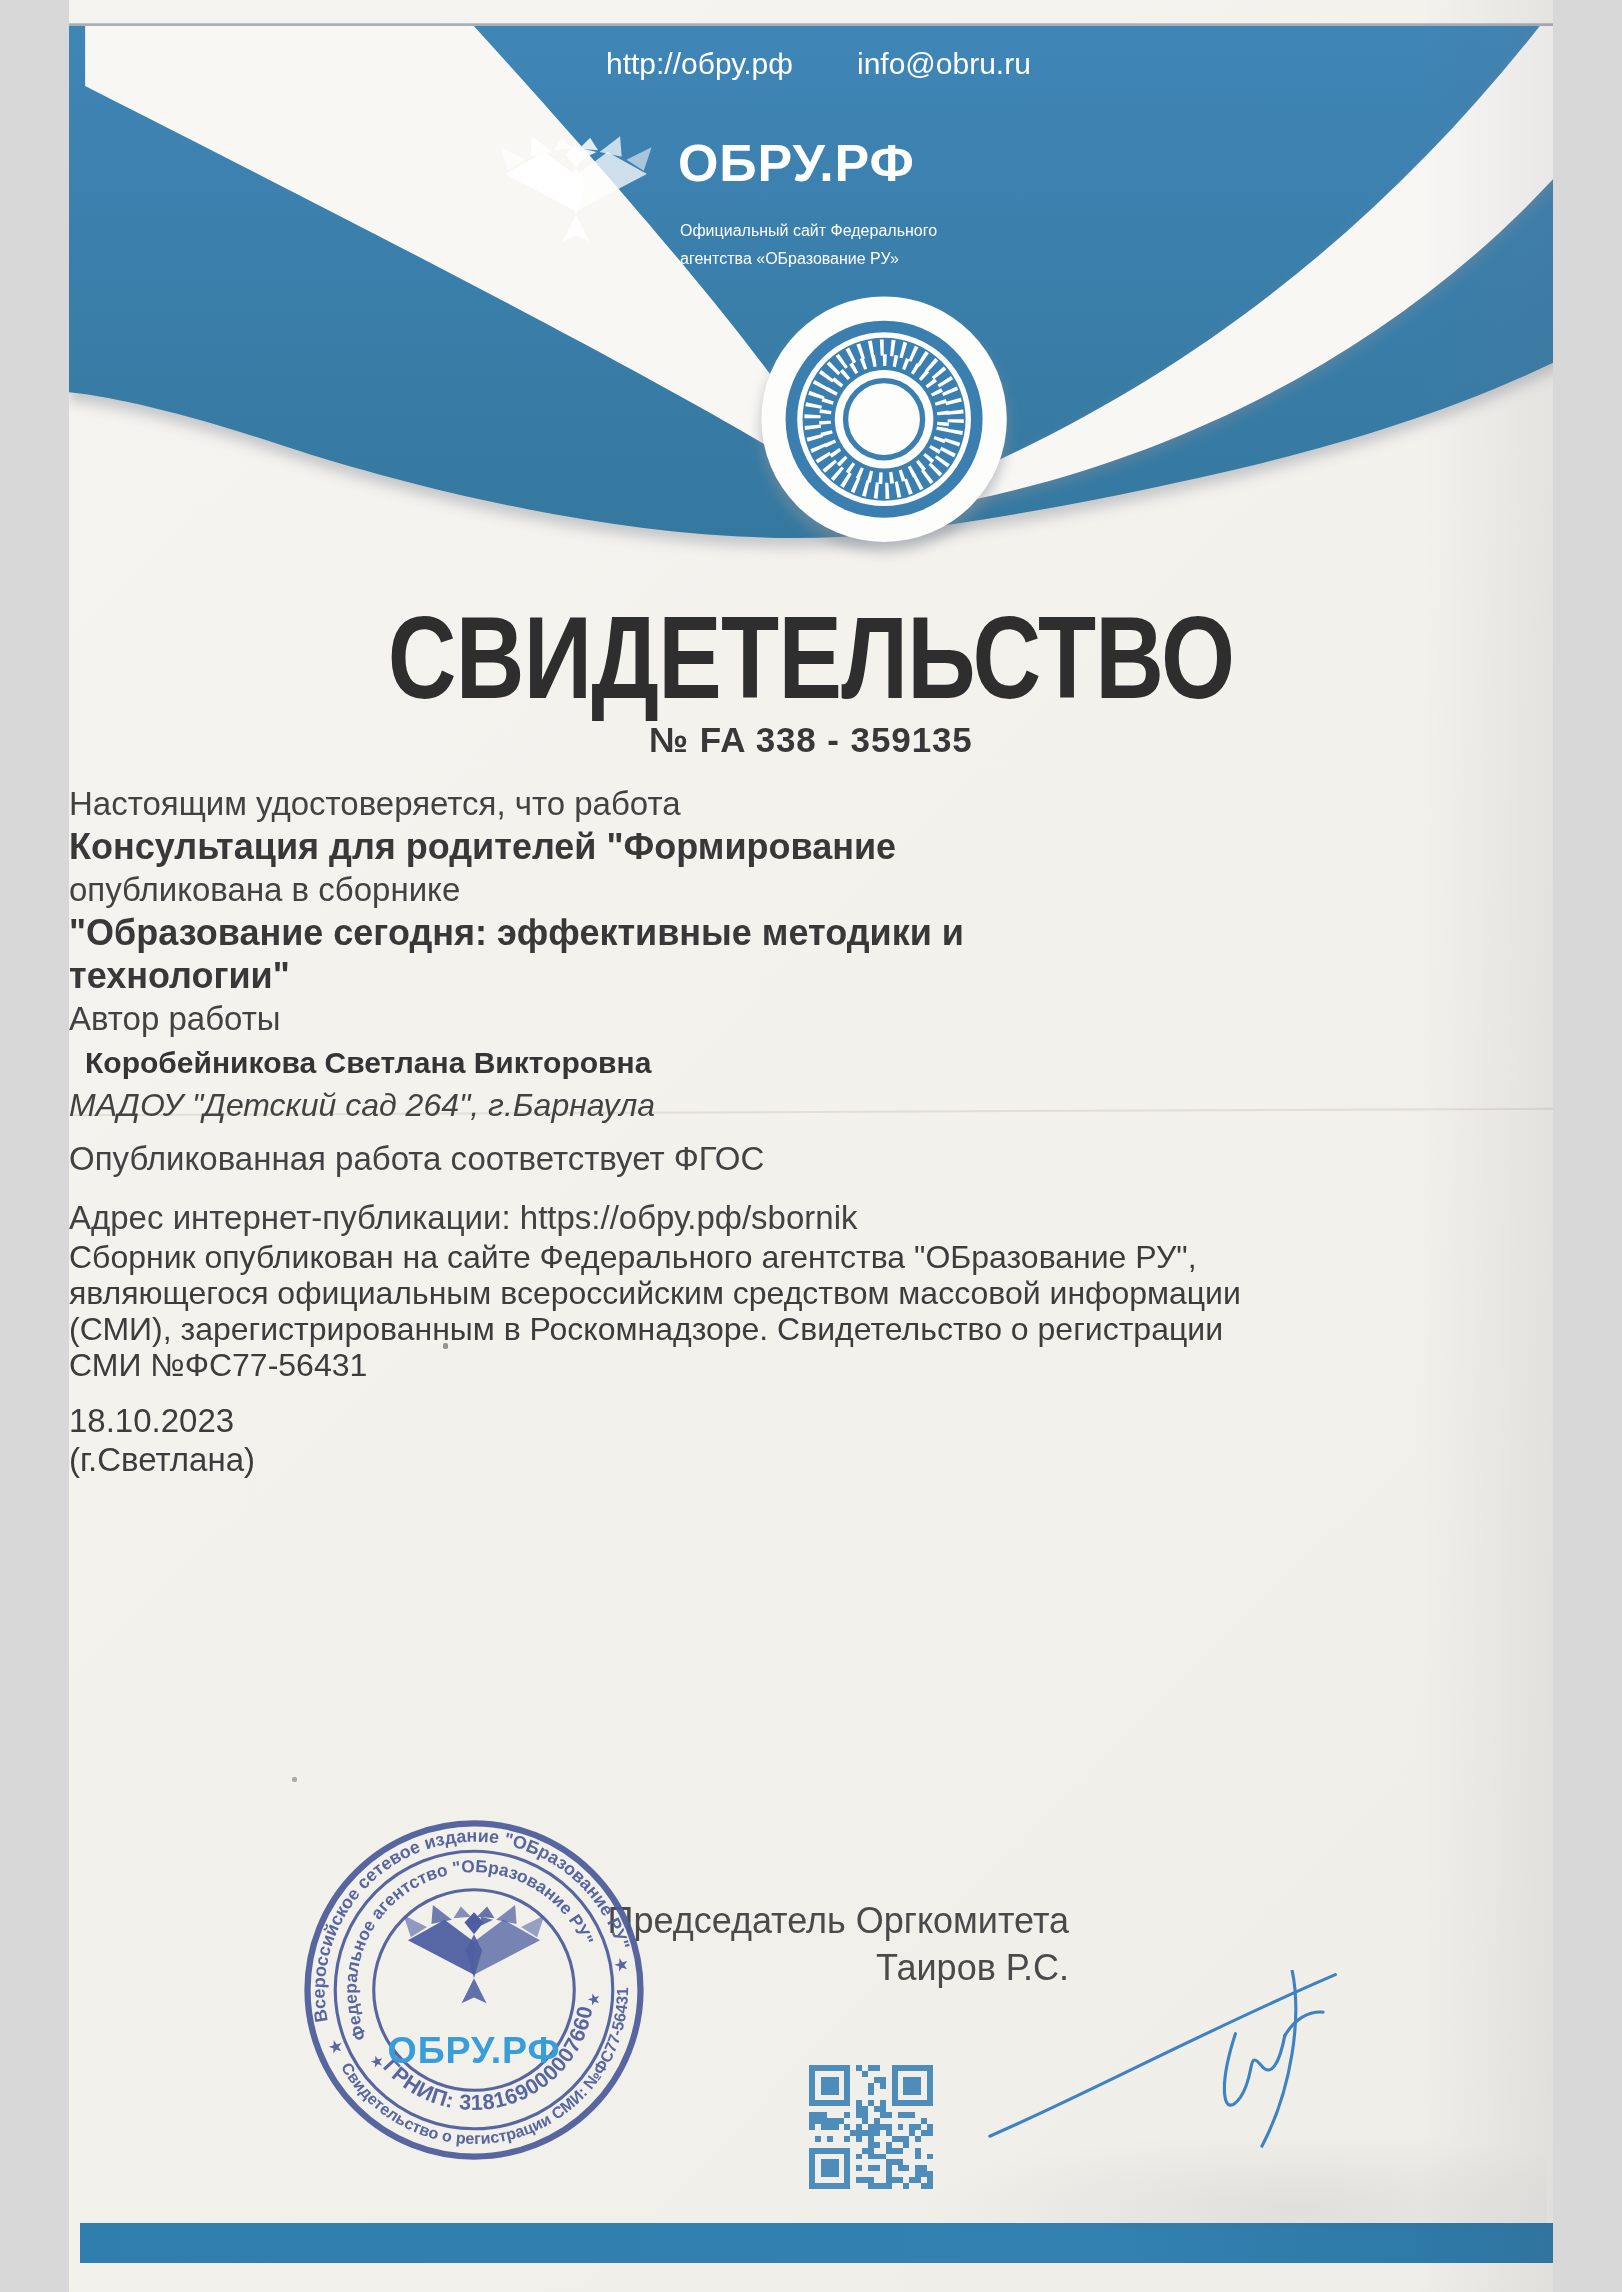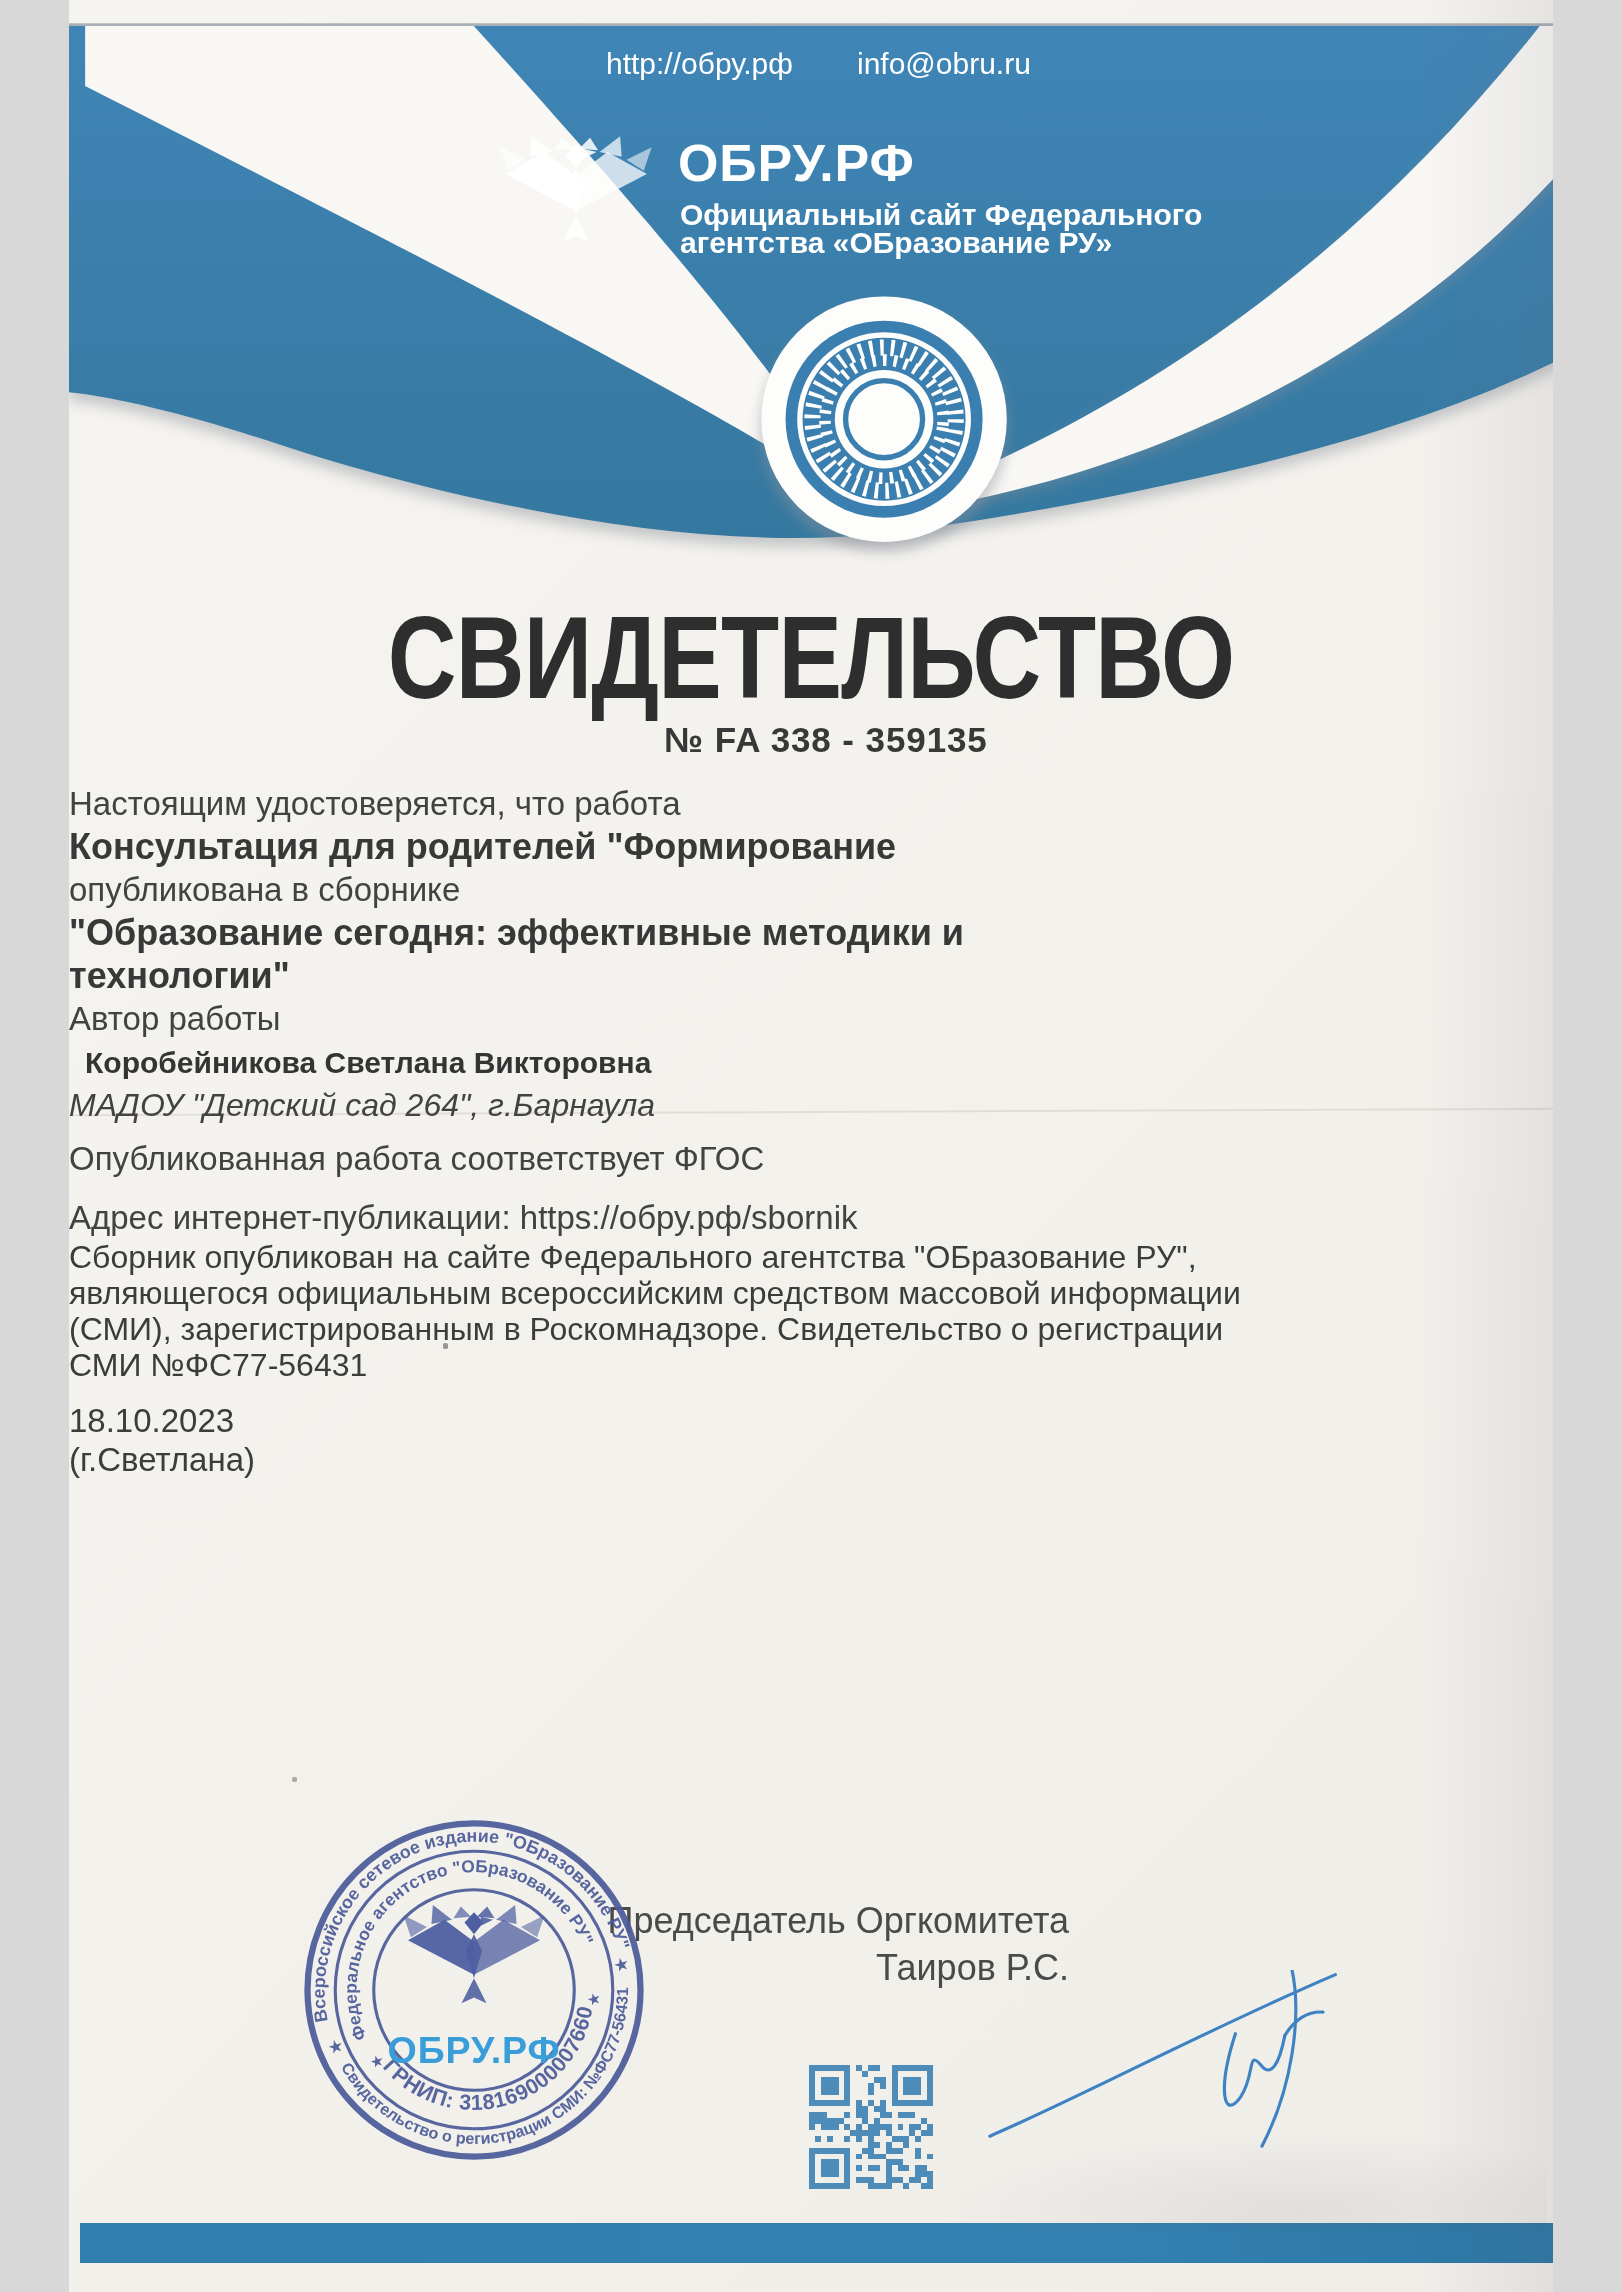--- a/index.html
+++ b/index.html
@@ -8,24 +8,24 @@
     background:linear-gradient(135deg,#f6f4f0 0%,#f3f1ec 55%,#efede8 100%);
     overflow:hidden;
     font-family:"Liberation Sans", sans-serif;
     color:#3c3c3c;
   }
   .abs{position:absolute;}
   
   .hdr-svg{left:0;top:0;}
   .hdr-links{left:537px;top:47px;display:flex;gap:64px;color:#fff;font-size:30px;font-weight:400;}
   .brand-title{left:609px;top:133px;color:#fff;font-size:52px;font-weight:700;letter-spacing:0.9px;}
-  .brand-sub{left:611px;top:201px;color:#fff;font-size:30px;font-weight:700;line-height:28px;}
+  .brand-sub{left:611px;top:217px;color:#fff;font-size:16px;font-weight:400;line-height:28px;}
   
   .doc-title{left:0;top:591px;width:100%;text-align:center;font-size:116px;font-weight:700;color:#2e2e2e;transform:scaleX(0.82);letter-spacing:-0.9px;white-space:nowrap;}
-  .doc-number{left:15px;top:720px;width:100%;text-align:center;font-size:35px;font-weight:700;color:#383838;letter-spacing:0.9px;line-height:39px;}
+  .doc-number{left:0;top:720px;width:100%;text-align:center;font-size:35px;font-weight:700;color:#383838;letter-spacing:0.9px;line-height:39px;}
   
   .cert-lines{left:0;top:782px;width:100%;text-align:left;}
   .l{font-size:33px;line-height:43px;color:#424242;}
   .b{font-size:36px;line-height:43px;font-weight:700;color:#383838;}
   .nm{font-size:30px;line-height:45px;font-weight:700;color:#343434;padding-left:16px;}
   .org{font-size:32px;line-height:41px;font-style:italic;}
   .mt12{margin-top:10.7px;} .mt18{margin-top:16px;} .mt20{margin-top:18px;}
   .smi{font-size:32px;line-height:36px;}
   .dt{font-size:33px;line-height:39px;}
   

